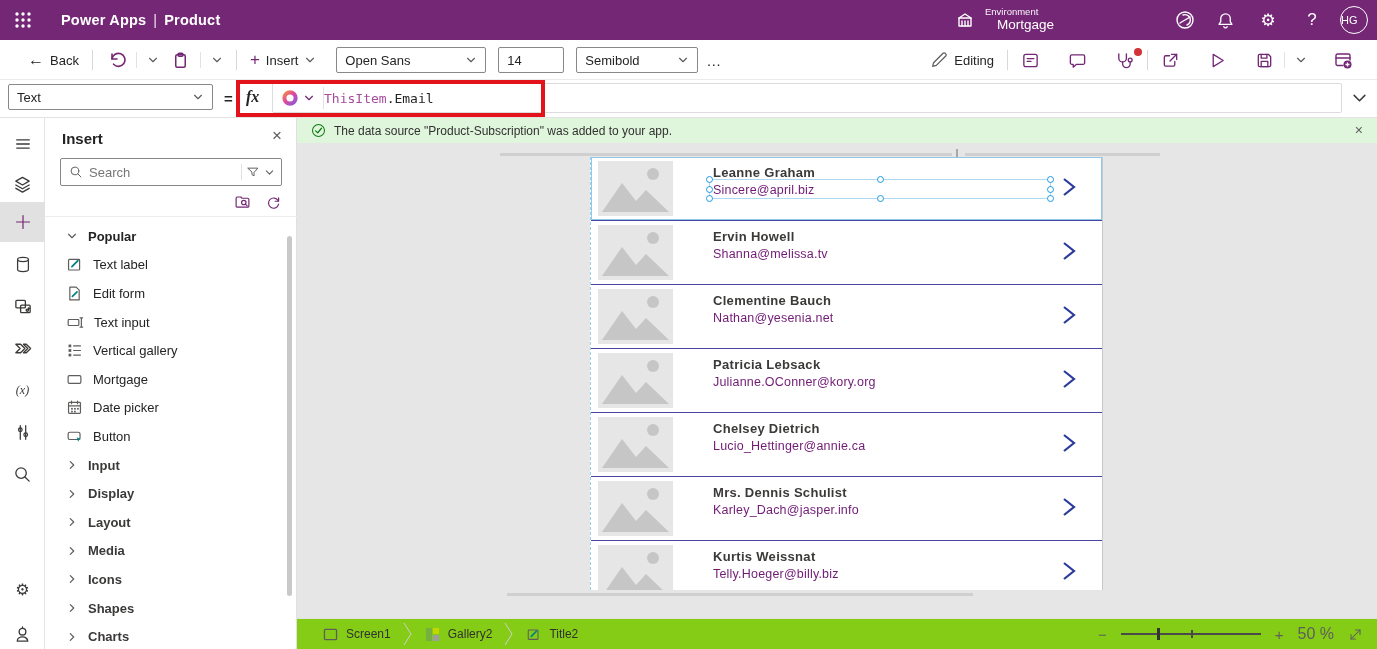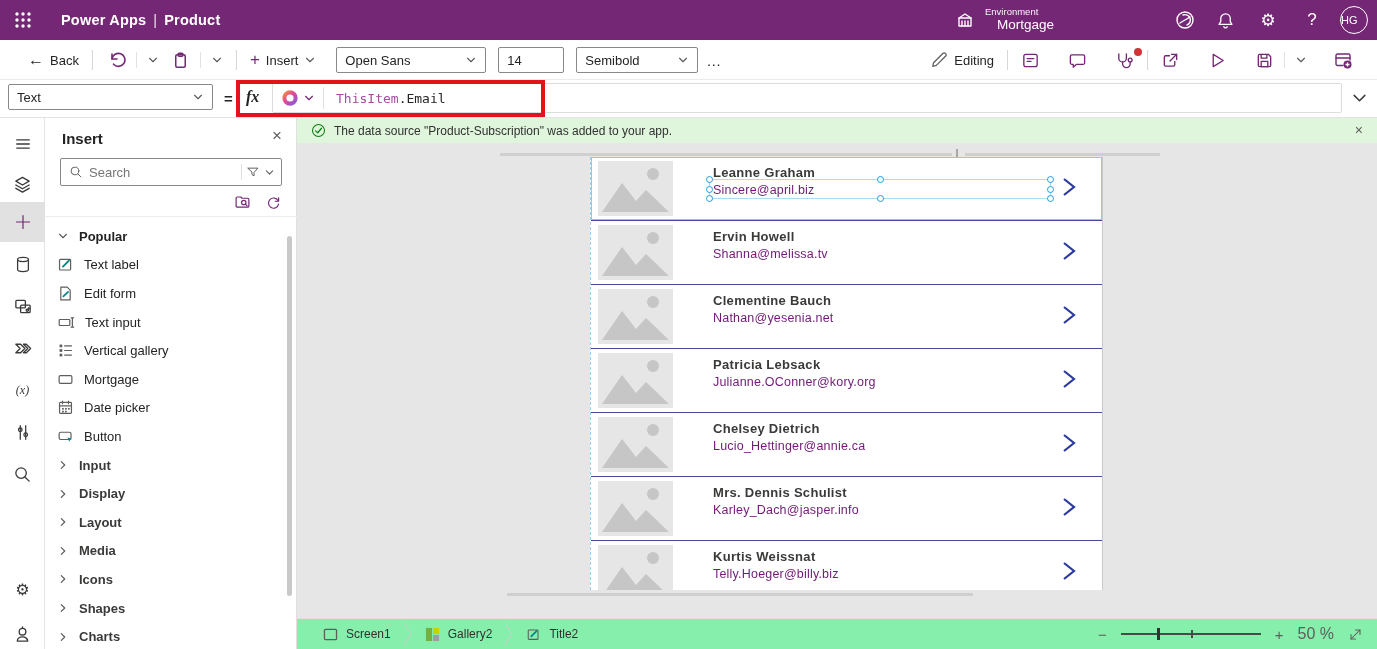--- a/index.html
+++ b/index.html
@@ -39,21 +39,21 @@
   .checker .dot { position:absolute; right:-2px; top:-3px; width:8px; height:8px; background:#d13438; border-radius:50%; }
 
   
   .fxrow { position:absolute; left:0; top:80px; width:1377px; height:38px; background:#fff; border-bottom:1px solid #e3e3e3; }
   .prop-combo { position:absolute; left:8px; top:4px; width:205px; }
   .equals { position:absolute; left:224px; top:10px; font-weight:bold; font-size:15px; }
   .fx-sign { position:absolute; left:246px; top:8px; font-family:"Liberation Serif", serif; font-style:italic; font-weight:bold; font-size:16px; }
   .fx-field { position:absolute; left:272px; top:3px; width:1070px; height:30px; background:#fff; border:1px solid #dcdcdc; border-radius:2px; display:flex; align-items:center; }
   .copilot-btn { display:flex; align-items:center; gap:4px; padding:0 8px; cursor:pointer; }
   .fx-div { width:1px; height:22px; background:#e0e0e0; }
-  .formula { font-family:"DejaVu Sans Mono", monospace; font-size:13px; margin-left:12px; }
+  .formula { font-family:"DejaVu Sans Mono", monospace; font-size:13px; }
   .formula .obj { color:#a64d9e; }
   .formula .fld { color:#242424; }
   .red-box { position:absolute; left:236px; top:0px; width:309px; height:37px; border:4px solid #e3131b; pointer-events:none; }
   .fx-expand { position:absolute; right:10px; top:10px; cursor:pointer; }
 
   
   .rail { position:absolute; left:0; top:118px; width:45px; height:531px; background:#fff; border-right:1px solid #e4e4e4; }
   .rail-btn { position:absolute; left:0; width:45px; height:32px; display:flex; align-items:center; justify-content:center; cursor:pointer; }
   .rail-btn.sel { height:40px; background:#e1e1e1; }
   .rail-var { font-size:12px; font-style:italic; font-family:"Liberation Serif", serif; color:#3b3a39; }
@@ -63,21 +63,21 @@
   .panel { position:absolute; left:45px; top:118px; width:252px; height:531px; background:#fff; border-right:1px solid #e0e0e0; }
   .panel-title { position:absolute; left:17px; top:12px; font-size:15px; font-weight:bold; }
   .panel-close { position:absolute; right:14px; top:8px; font-size:17px; color:#605e5c; cursor:pointer; }
   .searchbox { position:absolute; left:15px; top:40px; width:222px; height:28px; border:1px solid #8a8886; border-radius:2px; display:flex; align-items:center; background:#fff; }
   .searchbox input { border:none; outline:none; flex:1; font-size:13px; color:#242424; font-family:"Liberation Sans", sans-serif; min-width:0; }
   .searchbox input::placeholder { color:#767676; }
   .sb-div { width:1px; height:16px; background:#e0e0e0; margin:0 4px; }
   .panel-tools { position:absolute; right:14px; top:76px; display:flex; gap:14px; }
   .panel-hr { position:absolute; left:0; top:98px; width:252px; height:1px; background:#ededed; }
   .plist { position:absolute; left:0; top:104px; width:252px; }
-  .pitem { height:28.6px; display:flex; align-items:center; padding-left:12px; gap:10px; font-size:13px; color:#242424; cursor:pointer; }
+  .pitem { height:28.6px; display:flex; align-items:center; padding-left:21px; gap:10px; font-size:13px; color:#242424; cursor:pointer; }
   .pitem.hdr { font-weight:bold; }
   .pitem.cat { font-weight:bold; color:#3b3a39; }
   .pscroll { position:absolute; right:4px; top:118px; width:5px; height:360px; background:#c9c9c9; border-radius:3px; }
 
   
   .notif { position:absolute; left:297px; top:118px; width:1080px; height:25px; background:#dff6dd; display:flex; align-items:center; font-size:12px; color:#323130; }
   .notif .msg { margin-left:8px; }
   .notif-close { position:absolute; right:14px; top:4px; font-size:14px; color:#605e5c; cursor:pointer; }
 
   
@@ -89,21 +89,21 @@
   .grow:first-child { box-shadow:inset 0 0 0 1px #8ec9ea; }
   .gimg { position:absolute; left:7px; top:4px; width:75px; height:55px; }
   .gname { position:absolute; left:122px; top:8px; font-size:13px; font-weight:bold; color:#3b3a39; letter-spacing:.3px; }
   .gmail { position:absolute; left:122px; top:26px; font-size:12.5px; color:#701a75; letter-spacing:.2px; }
   .gchev { position:absolute; right:24px; top:18px; }
   .sel-overlay { display:none; }
   .grow:first-child .sel-overlay { display:block; position:absolute; left:118px; top:22px; width:342px; height:20px; border:1px solid #aed9f2; }
   .handle { position:absolute; width:7px; height:7px; border:1.5px solid #1e9be2; background:#fff; border-radius:50%; }
 
   
-  .statusbar { position:absolute; left:297px; top:618px; width:1080px; height:31px; background:#86efac; border-top:1px solid #e1e1e1; }
+  .statusbar { position:absolute; left:297px; top:618px; width:1080px; height:31px; background:#84cc16; border-top:1px solid #e1e1e1; }
   .crumbs { position:absolute; left:14px; top:0; height:30px; display:flex; align-items:center; }
   .crumb { display:flex; align-items:center; gap:8px; font-size:12px; color:#323130; padding:0 12px; cursor:pointer; height:30px; }
   .zoombar { position:absolute; right:14px; top:0; height:30px; display:flex; align-items:center; gap:14px; color:#444; }
   .z-sign { font-size:15px; color:#605e5c; cursor:pointer; }
   .z-track { position:relative; width:140px; height:2px; background:#4a4a4a; cursor:pointer; }
   .z-handle { position:absolute; left:36px; top:-5px; width:3px; height:12px; background:#333; }
   .z-tick { position:absolute; left:70px; top:-3px; width:2px; height:8px; background:#4a4a4a; }
   .z-pct { font-size:16px; color:#605e5c; }
 </style>
 </head>

